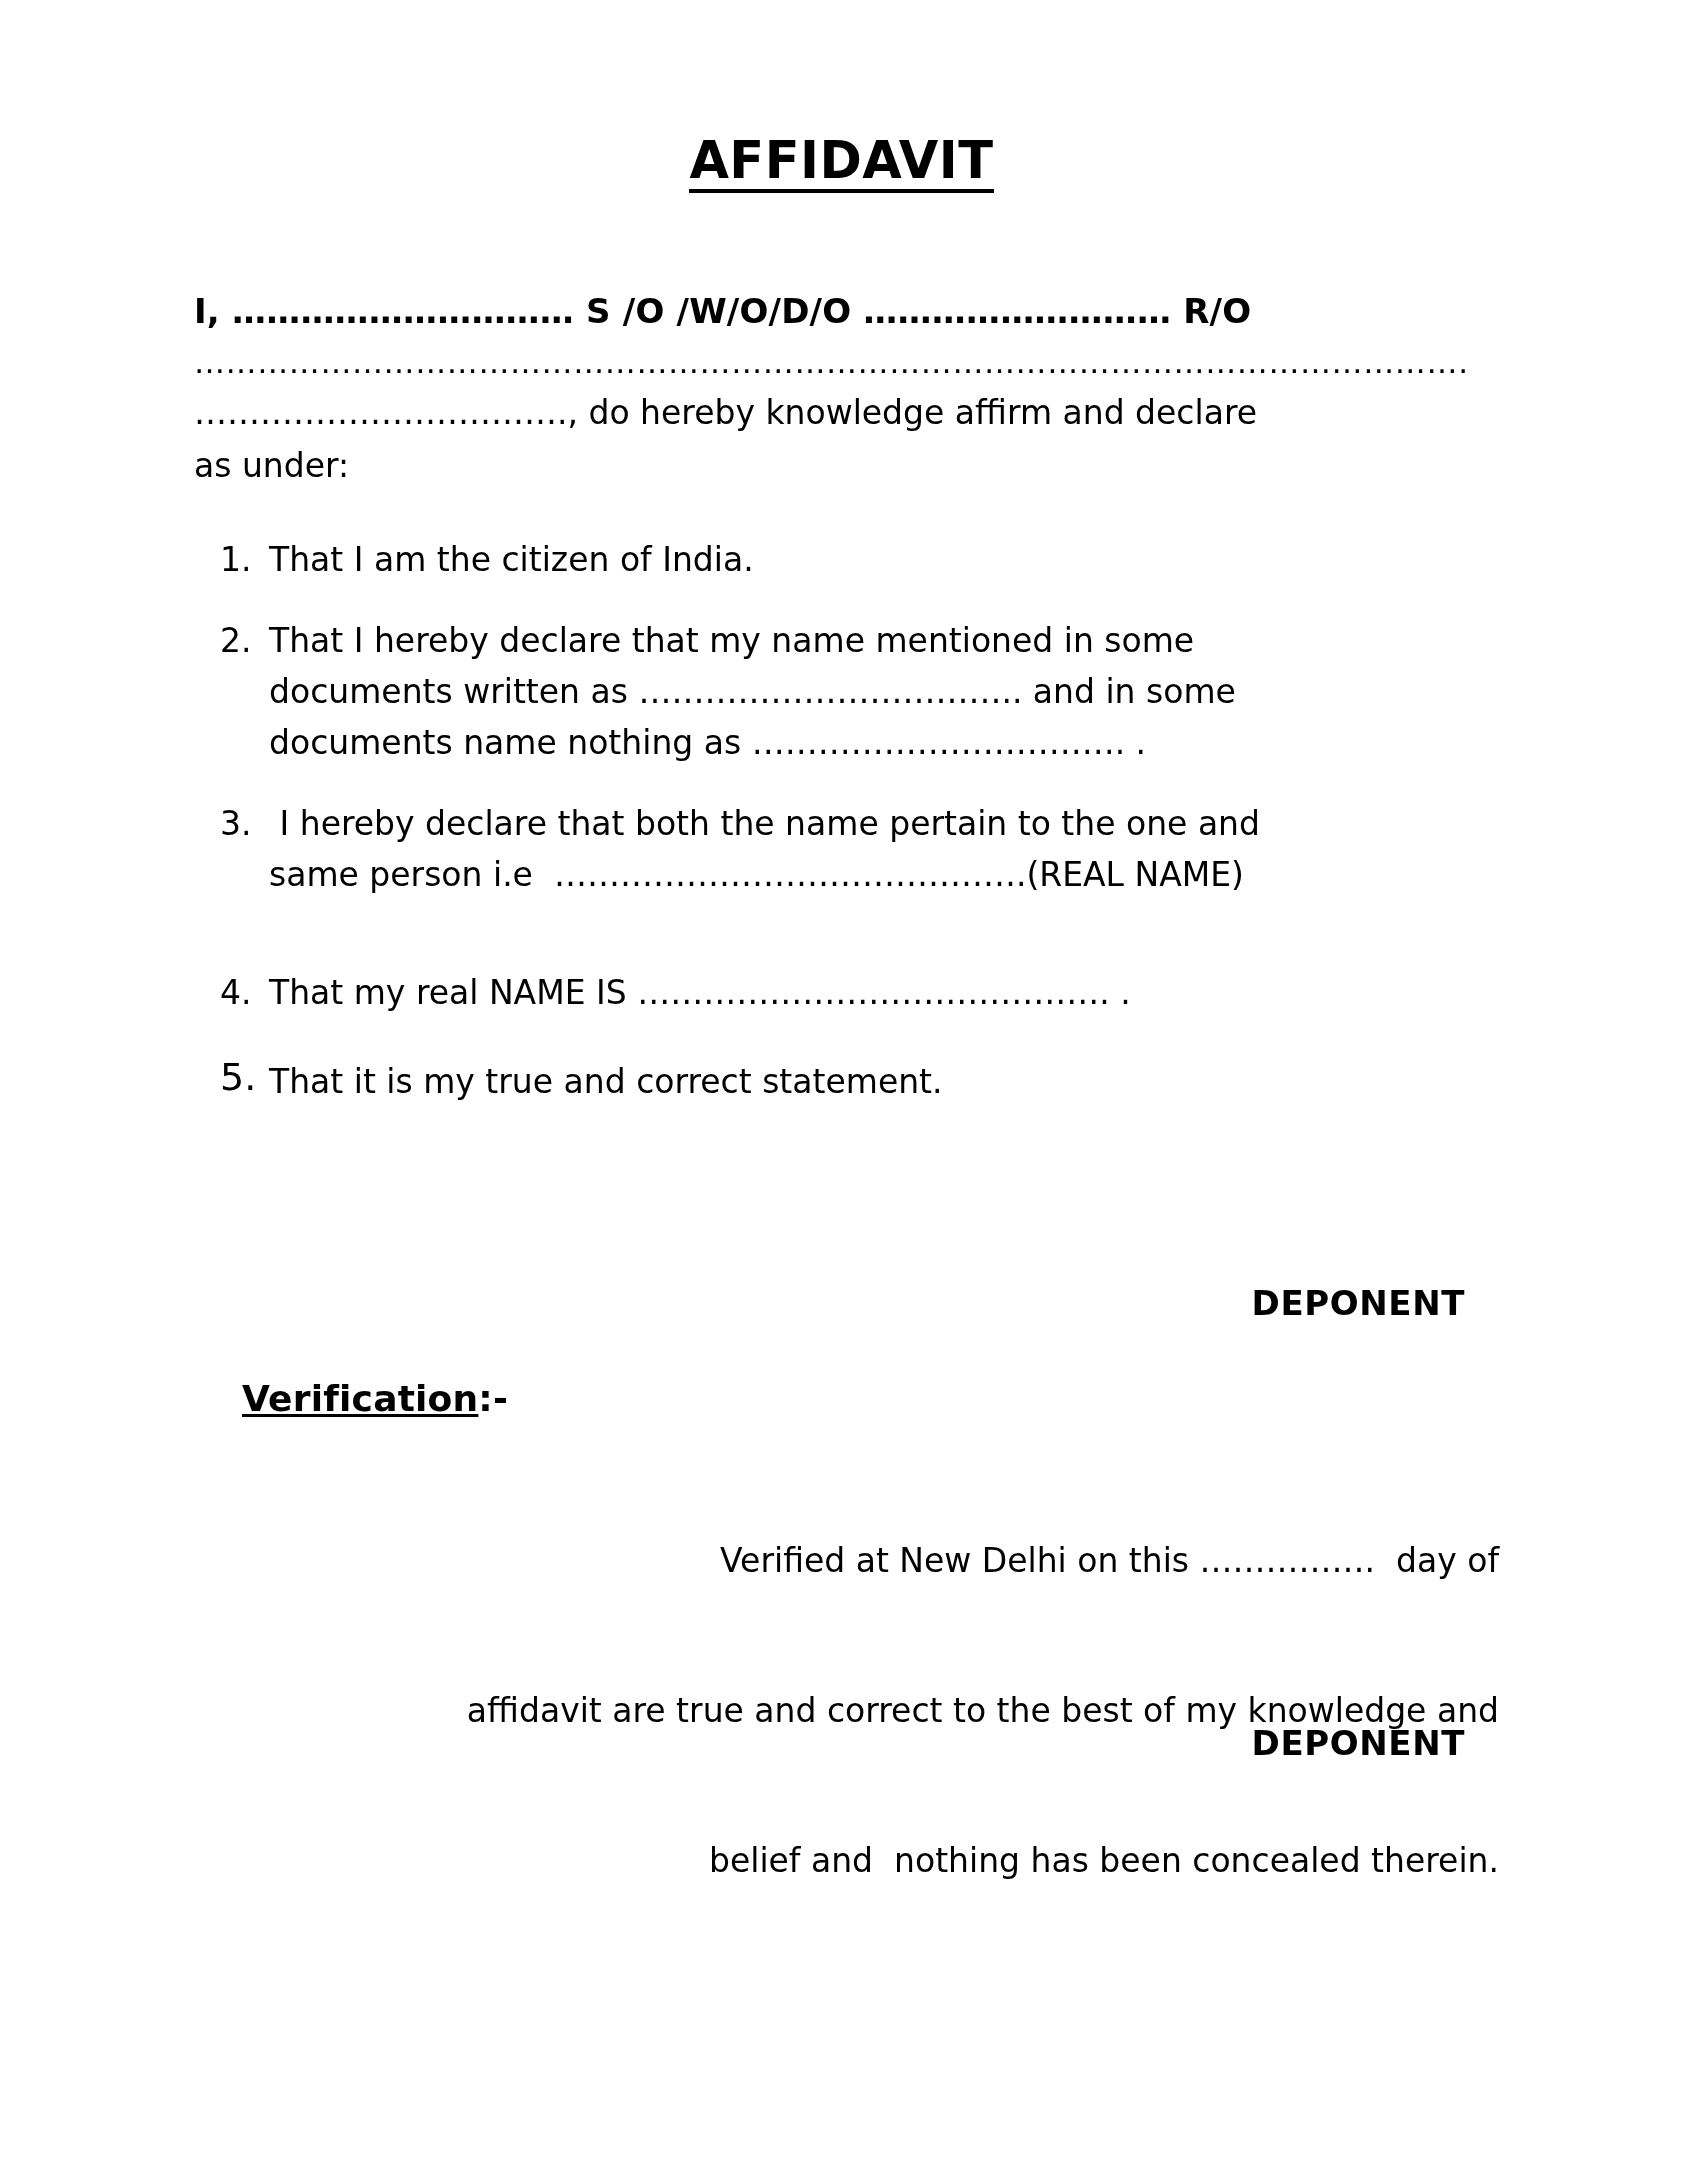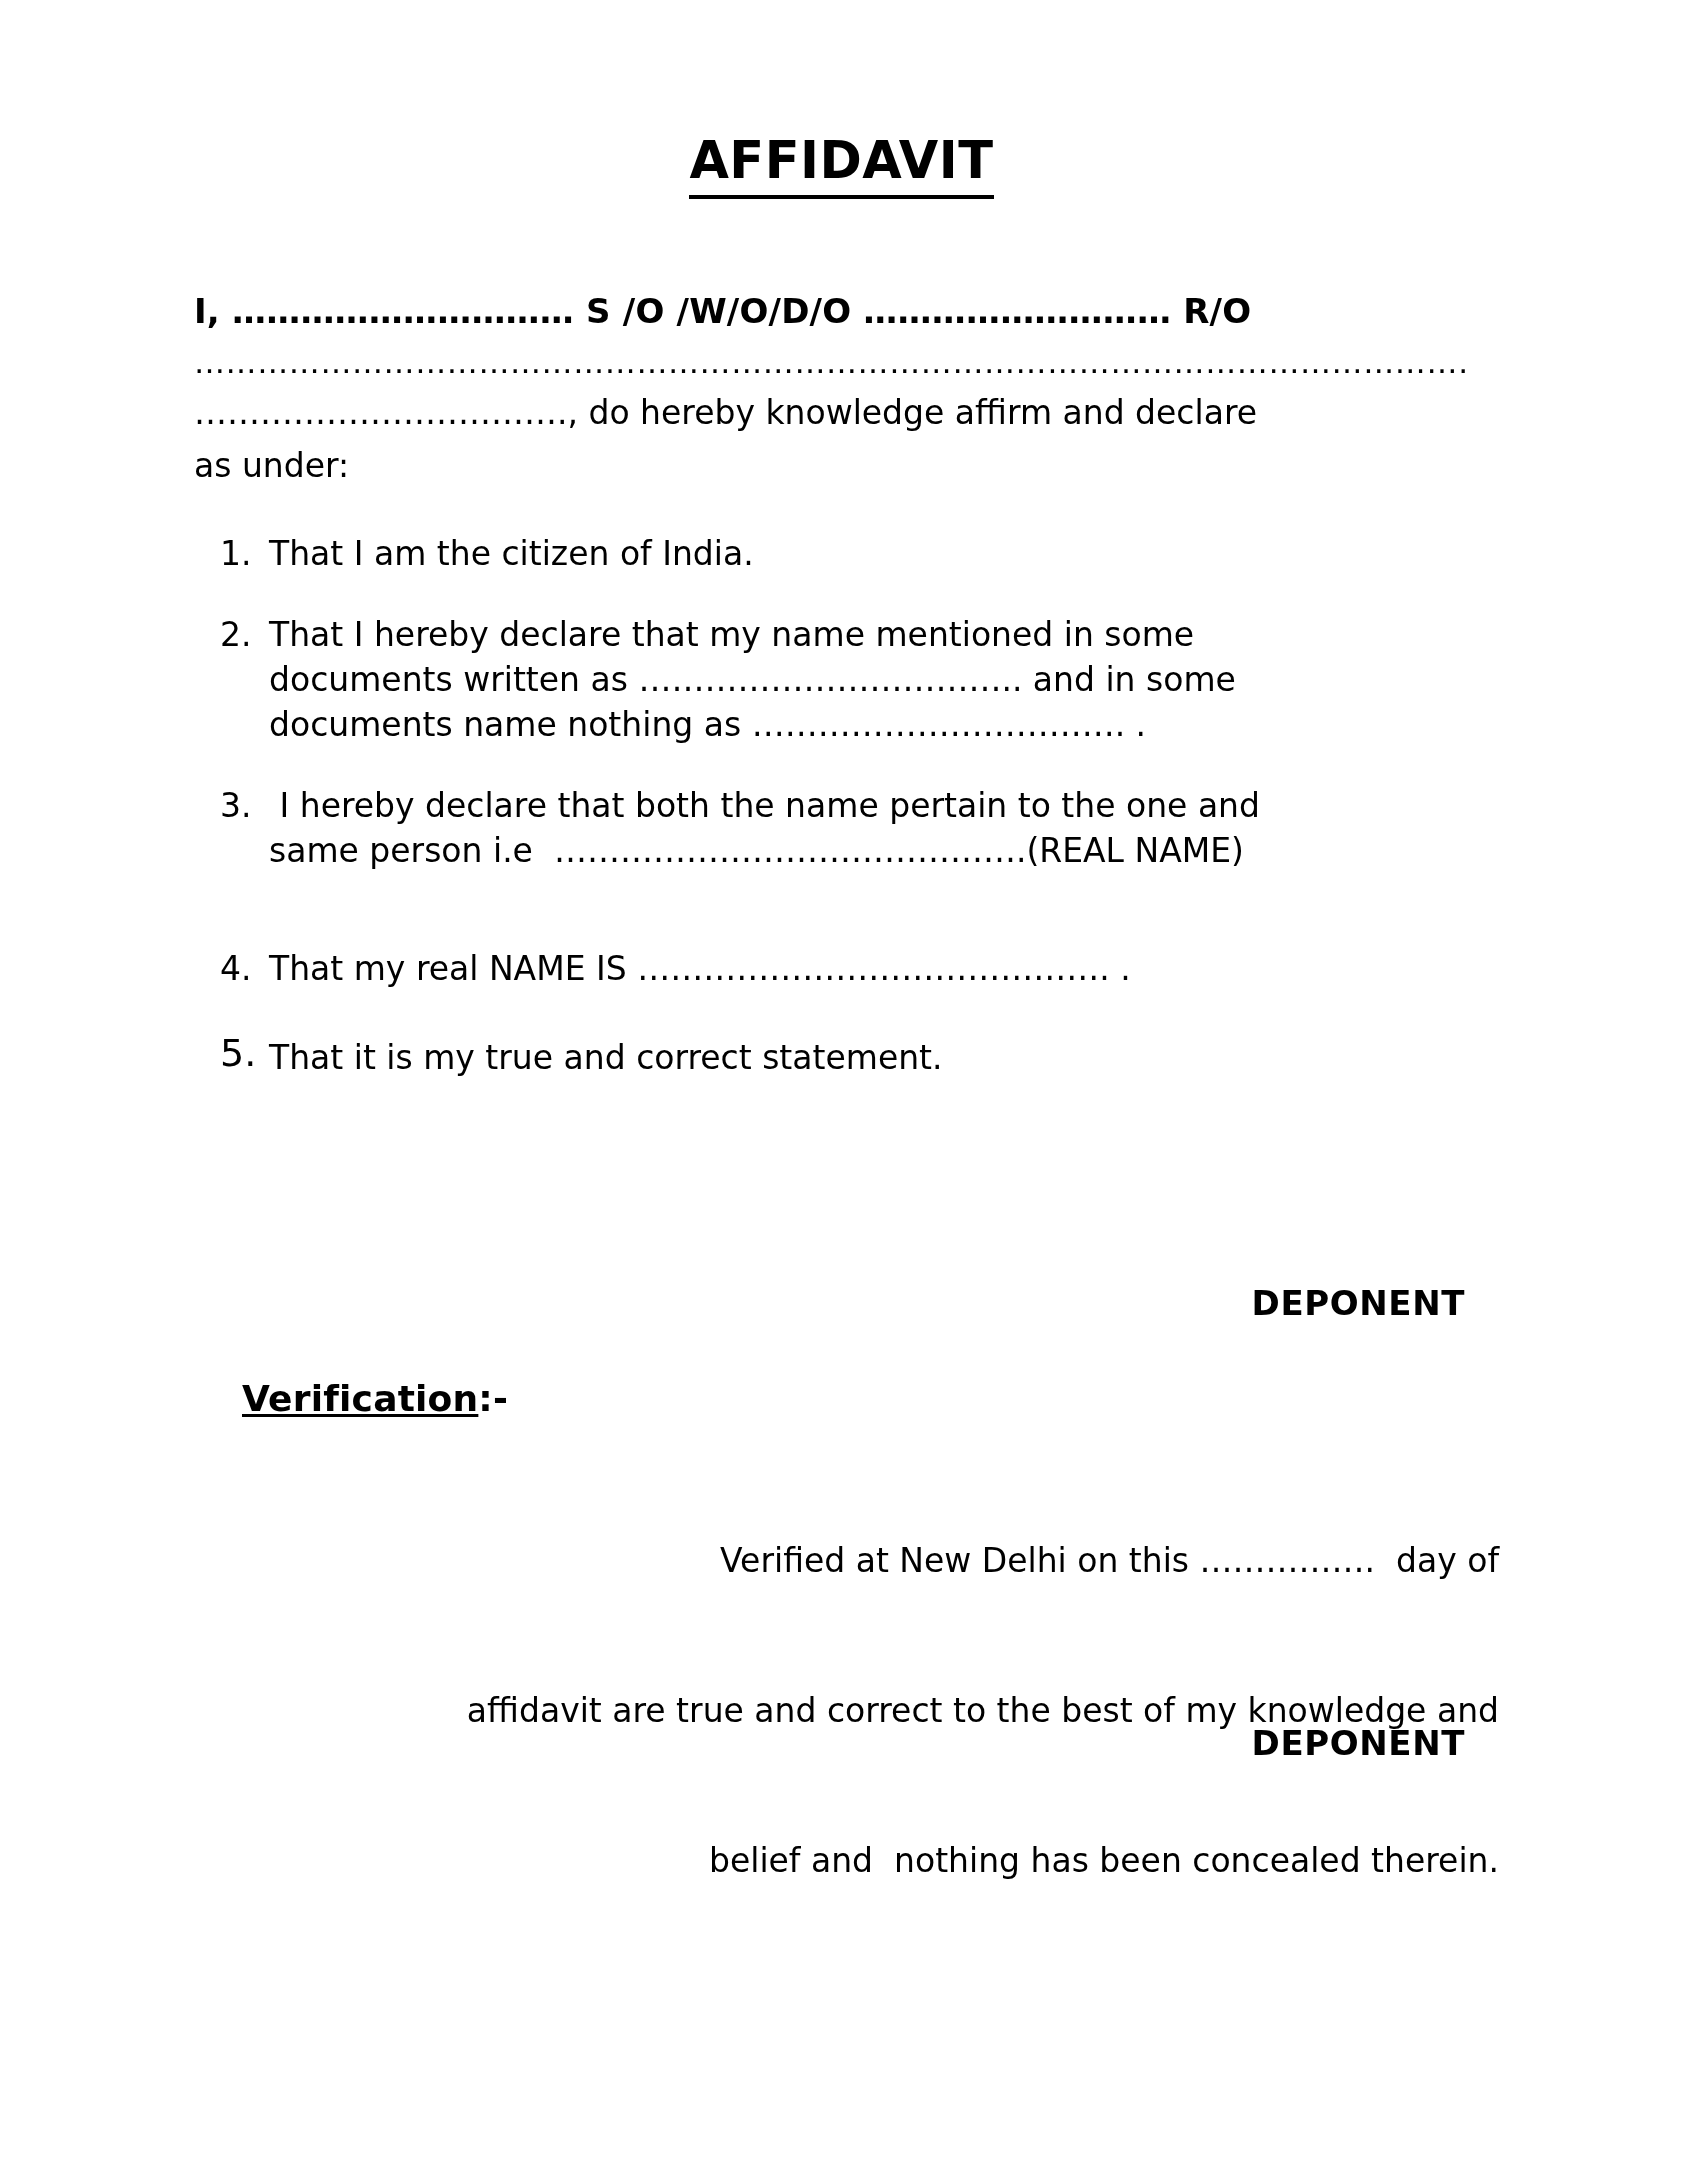--- a/index.html
+++ b/index.html
@@ -31,21 +31,21 @@
     top: 133px;
     text-align: center;
   }
   .title {
     display: inline-block;
     font-size: 51px;
     font-weight: bold;
     letter-spacing: 0.5px;
     line-height: 1.1;
     border-bottom: 4px solid #000;
-    padding-bottom: 6px;
+    padding-bottom: 0;
   }
 
   
   .intro {
     position: absolute;
     left: 194px;
     top: 285px;
     width: 1277px;
     font-size: 33px;
     line-height: 53px;
@@ -95,20 +95,21 @@
   .clause.big-num .num {
     font-size: 38px;
     top: -4px;
   }
   .clause .body {
     display: block;
   }
   .clause .ln {
     display: block;
     white-space: pre-wrap;
+    margin-top: 6px;
   }
   .clause.gap-after {
     margin-bottom: 73px;
   }
   .clause.gap-small {
     margin-bottom: 44px;
   }
 
   
   .deponent {

